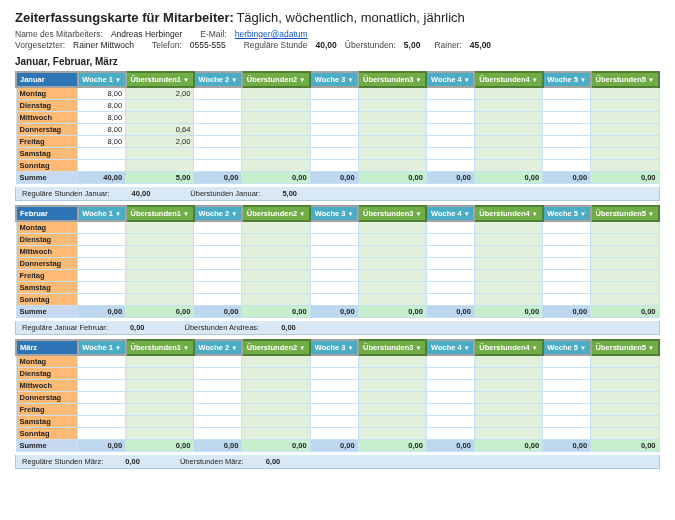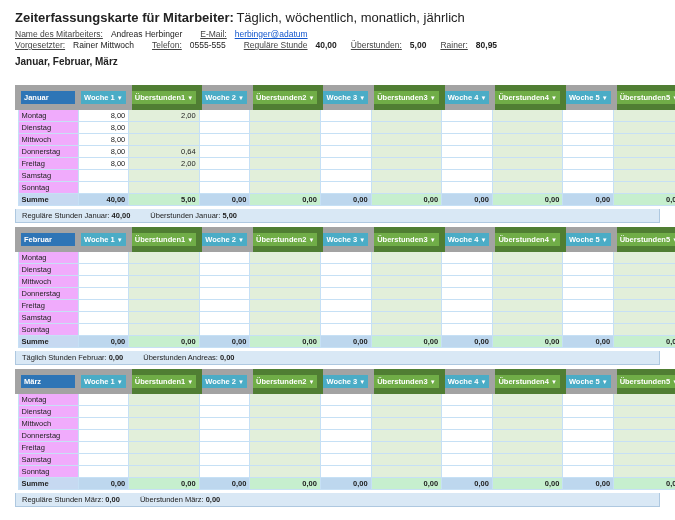--- a/index.html
+++ b/index.html
@@ -25,59 +25,59 @@
       font-weight: normal;
       color: #222;
     }
     .info-row {
       display: flex;
       gap: 8px;
       align-items: center;
       margin-bottom: 1px;
       font-size: 8.5px;
     }
-    .info-label { color: #444; text-decoration: underline; }
+    .info-label { color: #444; }
     .info-value { color: #222; font-weight: normal; }
     .info-link { color: #1155cc; text-decoration: underline; }
     .info-bold { font-weight: bold; }
     .section-header {
       font-size: 10px;
       font-weight: bold;
       color: #222;
-      margin: 6px 0 18px 0;
+      margin: 6px 0 4px 0;
     }
     .month-table {
       width: 100%;
       border-collapse: collapse;
       margin-bottom: 3px;
       font-size: 7.5px;
     }
     .month-table th {
       background: #4bacc6;
       color: #fff;
       font-weight: bold;
       padding: 2px 3px;
-      border: 6px solid #a3a3a3;
+      border: 2px solid #a3a3a3;
       text-align: center;
       white-space: nowrap;
     }
     .month-table th.month-name {
       background: #2e75b6;
       text-align: left;
       min-width: 60px;
     }
     .month-table td {
       border: 1px solid #c6e0f5;
       padding: 1px 3px;
       height: 12px;
     }
     .month-table td.day-col {
-      background: #f0abfc;
+      background: #fdba74;
       color: #222;
-      font-weight: normal;
+      font-weight: bold;
       min-width: 48px;
     }
     .month-table td.val-col {
       background: #fff;
       text-align: right;
       min-width: 32px;
     }
     .month-table td.ot-col {
       background: #e2efda;
       text-align: right;
@@ -89,20 +89,21 @@
       border-top: 1px solid #2e86a8;
     }
     .month-table tr.sum-row td.day-col {
       background: #c6d9f1;
     }
     .summary-row {
       background: #d9e8f5;
       font-size: 7.5px;
       padding: 2px 6px;
       display: flex;
+      gap: 20px;
       align-items: center;
       border: 1px solid #aec8e0;
       border-top: none;
       margin-bottom: 4px;
     }
     .summary-row span { color: #222; }
   </style>
 </head>
 <body>
 
@@ -117,24 +118,24 @@
   <span class="info-label" style="margin-left:10px;">E-Mail:</span>
   <span class="info-link">herbinger@adatum</span>
 </div>
 <div class="info-row">
   <span class="info-label">Vorgesetzter:</span>
   <span class="info-value">Rainer Mittwoch</span>
   <span class="info-label" style="margin-left:10px;">Telefon:</span>
   <span class="info-value">0555-555</span>
   <span class="info-label" style="margin-left:10px;">Reguläre Stunde</span>
   <span class="info-bold">40,00</span>
-  <span class="info-label" style="margin-left:6px;text-align:center;">Überstunden:</span>
+  <span class="info-label" style="text-align:center;">Überstunden:</span>
   <span class="info-bold">5,00</span>
   <span class="info-label" style="margin-left:6px;">Rainer:</span>
-  <span class="info-bold">80,95</span>
+  <span class="info-bold">45,00</span>
 </div>
 
 <div class="section-header">Januar, Februar, März</div>
 
 <div id="months-container">
     <div>
       <table class="month-table">
         <thead>
           <tr>
             <th class="month-name">Januar</th>
@@ -383,21 +384,21 @@
             <td class="ot-col" style="font-weight: bold; background: rgb(198, 239, 206);">0,00</td>
             <td class="val-col" style="font-weight: bold; background: rgb(189, 215, 238);">0,00</td>
             <td class="ot-col" style="font-weight: bold; background: rgb(198, 239, 206);">0,00</td>
             <td class="val-col" style="font-weight: bold; background: rgb(189, 215, 238);">0,00</td>
             <td class="ot-col" style="font-weight: bold; background: rgb(198, 239, 206);">0,00</td>
           </tr>
         </tbody>
       </table>
     </div>
     <div class="summary-row">
-    <span>Täglich Stunden Februar:</span>
+    <span>Reguläre Januar Februar:</span>
     <span style="font-weight:bold;margin-left:2px;">0,00</span>
     <span style="margin-left:20px;">Überstunden Andreas:</span>
     <span style="font-weight:bold;margin-left:2px;">0,00</span>
   </div>
     <div>
       <table class="month-table">
         <thead>
           <tr>
             <th class="month-name">März</th>
             <th>Woche 1 <span style="font-size:6px;">▼</span></th>

